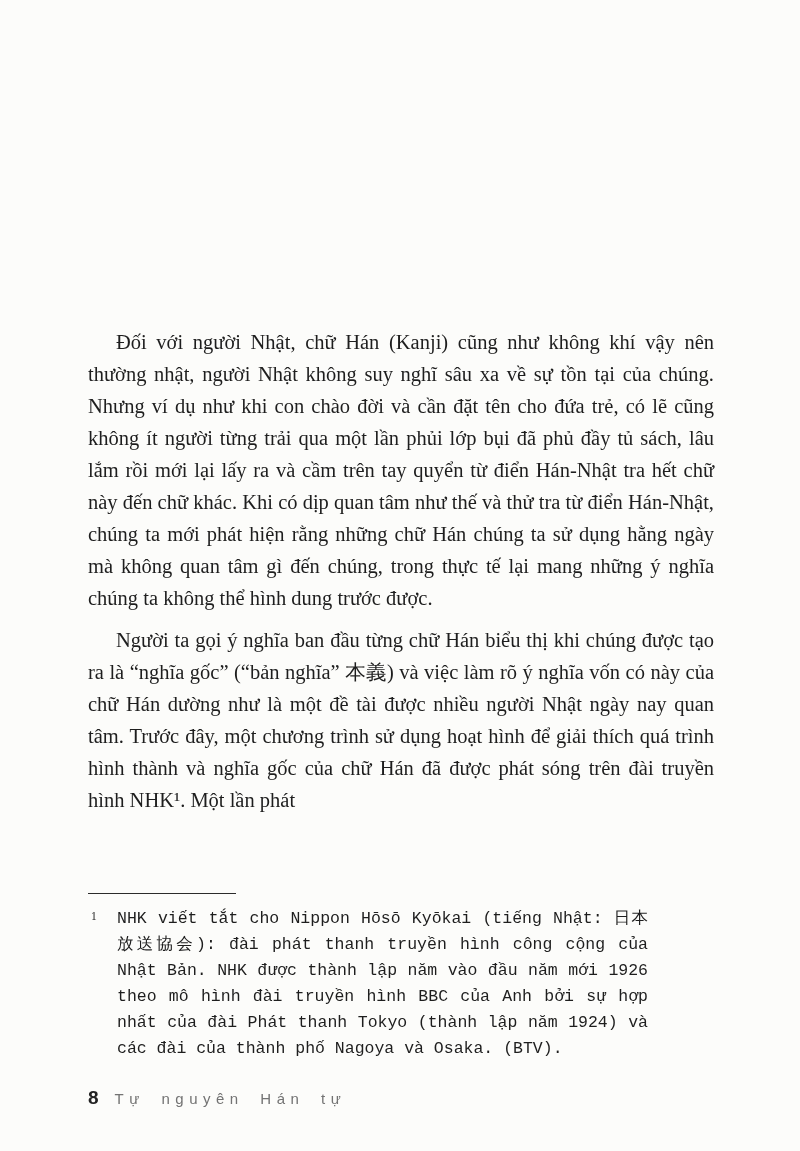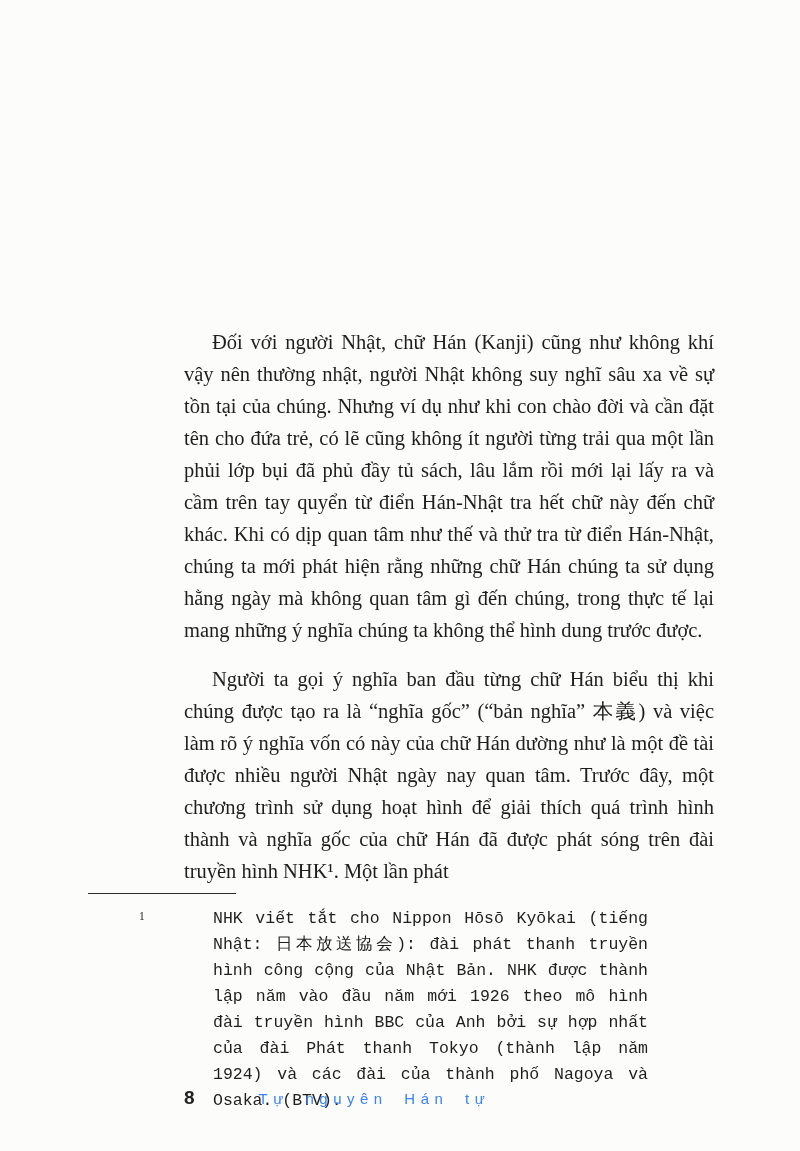--- a/index.html
+++ b/index.html
@@ -1,15 +1,15 @@
 <!DOCTYPE html>
 <html><head>
 <meta charset="utf-8">
 <style>
-  * { box-sizing: border-box; padding-left: 48px; }
+  * { box-sizing: border-box; }
   html, body { margin: 0; padding: 0; }
   body {
     width: 800px;
     height: 1151px;
     background: #fcfcfa;
     font-family: "Liberation Serif", "DejaVu Serif", serif;
     color: #1e1e1e;
     overflow: hidden;
   }
   .page {
@@ -26,21 +26,21 @@
   }
   .para {
     margin: 0;
     font-size: 20.5px;
     line-height: 32px;
     text-align: justify;
     text-indent: 28px;
     color: #1e1e1e;
   }
   .para + .para {
-    margin-top: 17px;
+    margin-top: 10px;
   }
   .footnote-rule {
     position: absolute;
     left: 88px;
     top: 893px;
     width: 148px;
     height: 0;
     border-top: 1.5px solid #2b2b2b;
   }
   .footnote {
@@ -77,21 +77,21 @@
   }
   .page-num {
     font-size: 19px;
     font-weight: bold;
     color: #222;
   }
   .book-title {
     font-size: 15px;
     letter-spacing: 5.5px;
     word-spacing: 7px;
-    color: #3b82f6;
+    color: #737373;
     margin-top: 20px;
   }
 </style>
 </head>
 <body>
 
 <div class="page">
 
   <div class="body-text">
     <p class="para">Đối với người Nhật, chữ Hán (Kanji) cũng như không khí vậy nên thường nhật, người Nhật không suy nghĩ sâu xa về sự tồn tại của chúng. Nhưng ví dụ như khi con chào đời và cần đặt tên cho đứa trẻ, có lẽ cũng không ít người từng trải qua một lần phủi lớp bụi đã phủ đầy tủ sách, lâu lắm rồi mới lại lấy ra và cầm trên tay quyển từ điển Hán-Nhật tra hết chữ này đến chữ khác. Khi có dịp quan tâm như thế và thử tra từ điển Hán-Nhật, chúng ta mới phát hiện rằng những chữ Hán chúng ta sử dụng hằng ngày mà không quan tâm gì đến chúng, trong thực tế lại mang những ý nghĩa chúng ta không thể hình dung trước được.</p>

